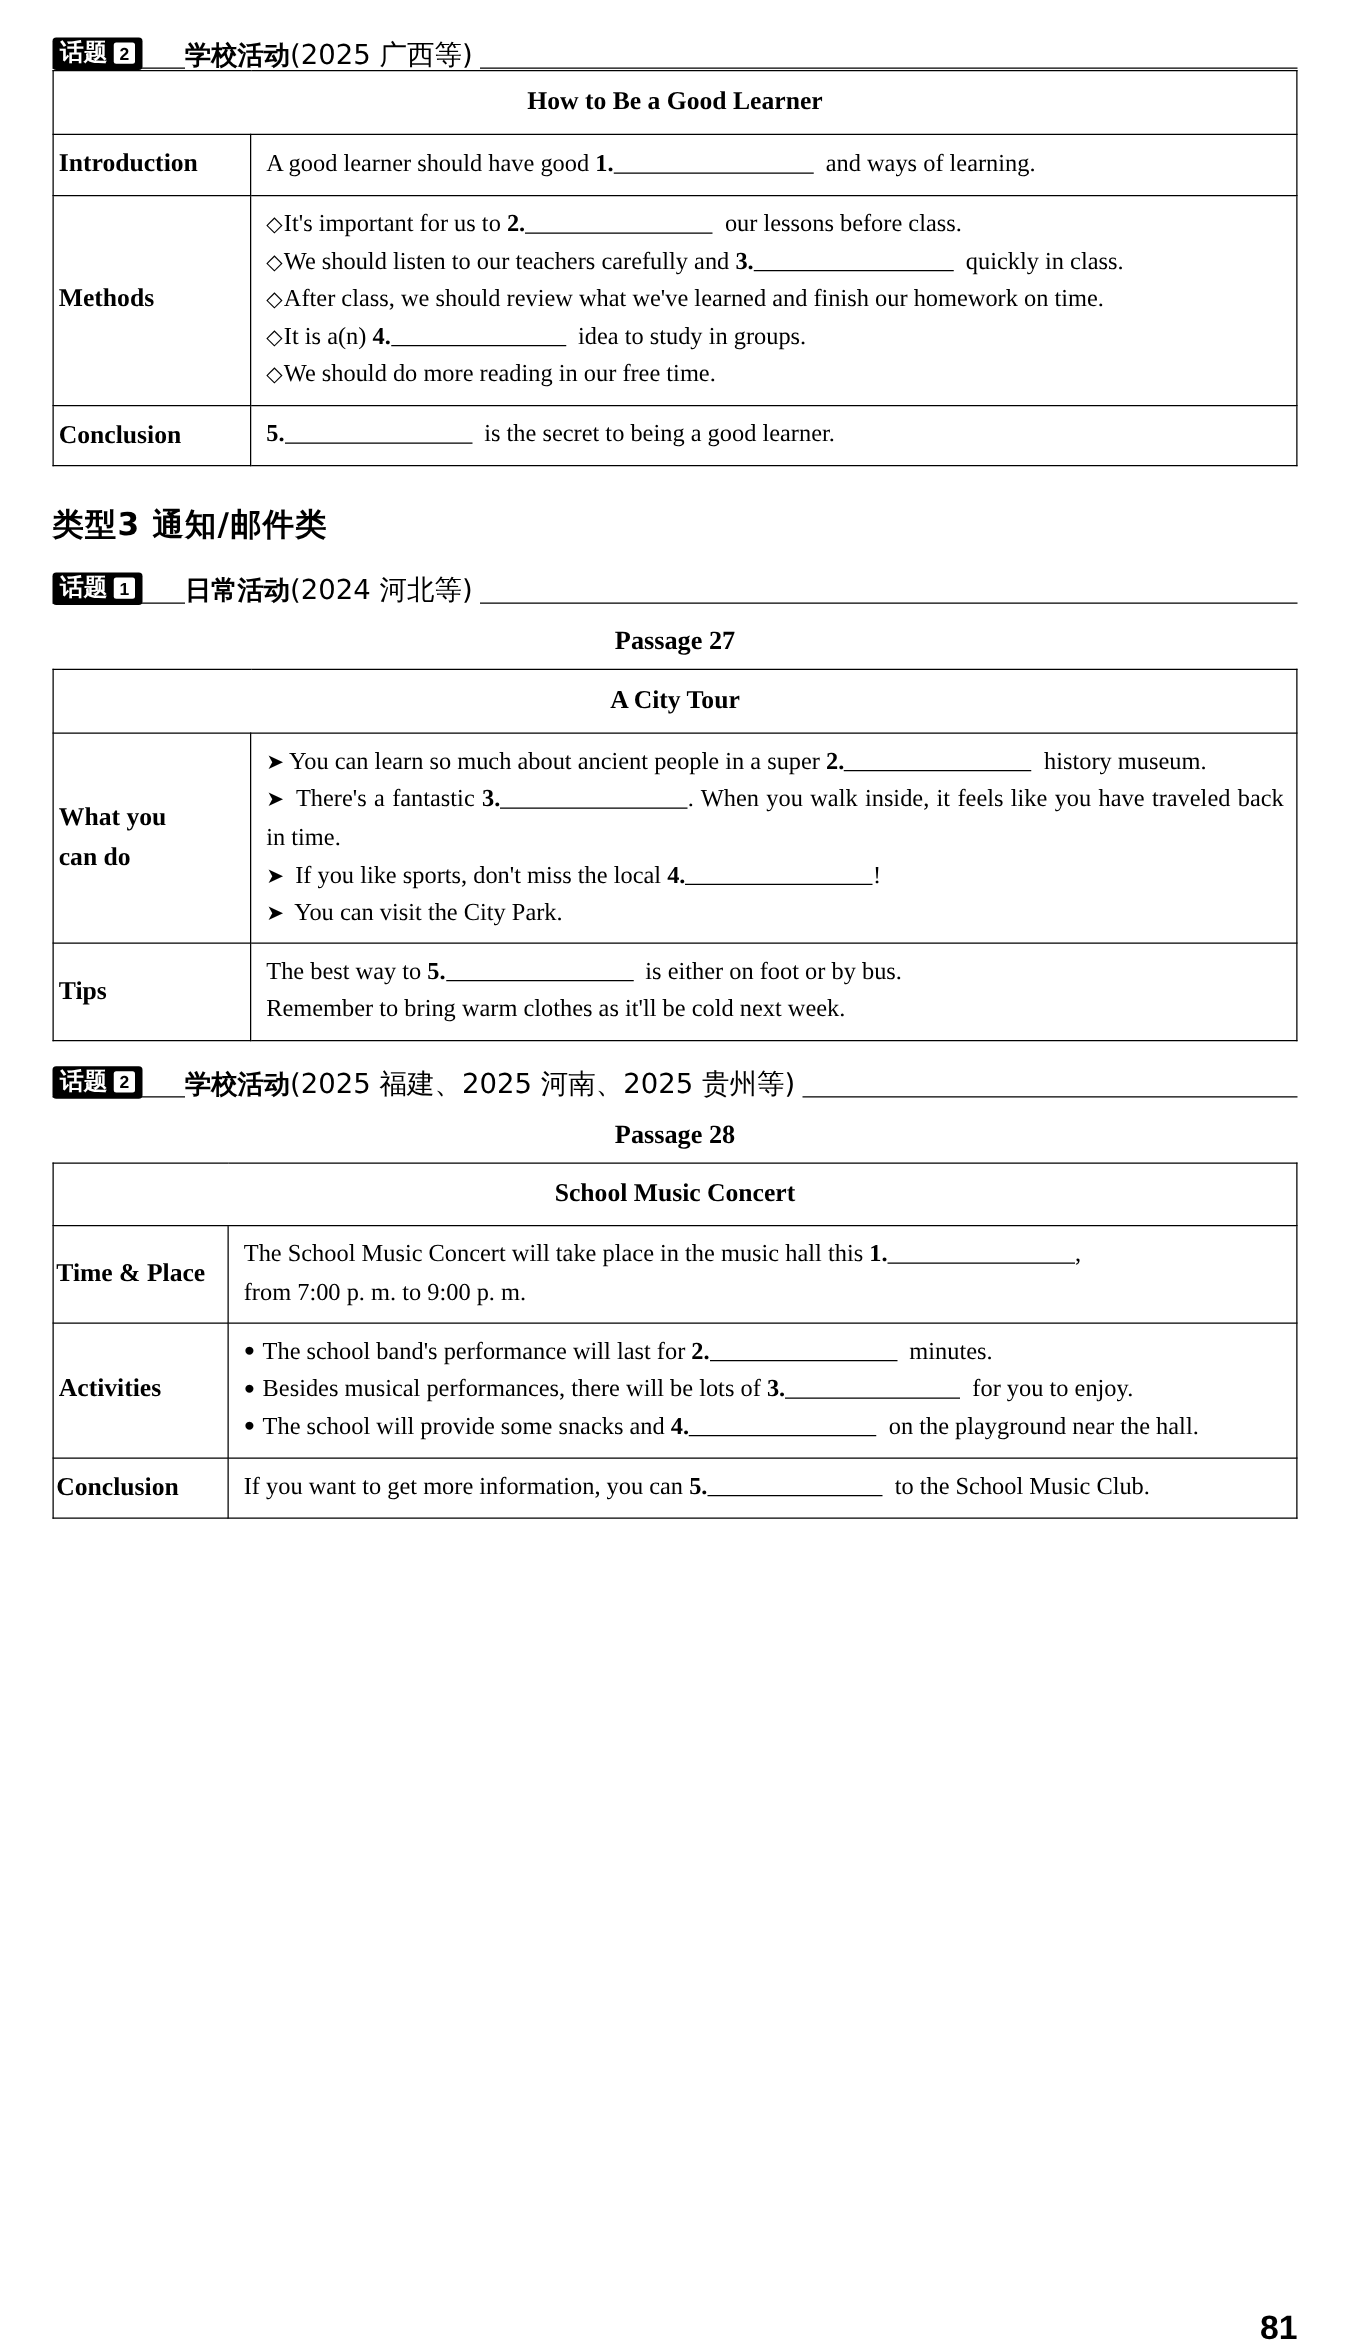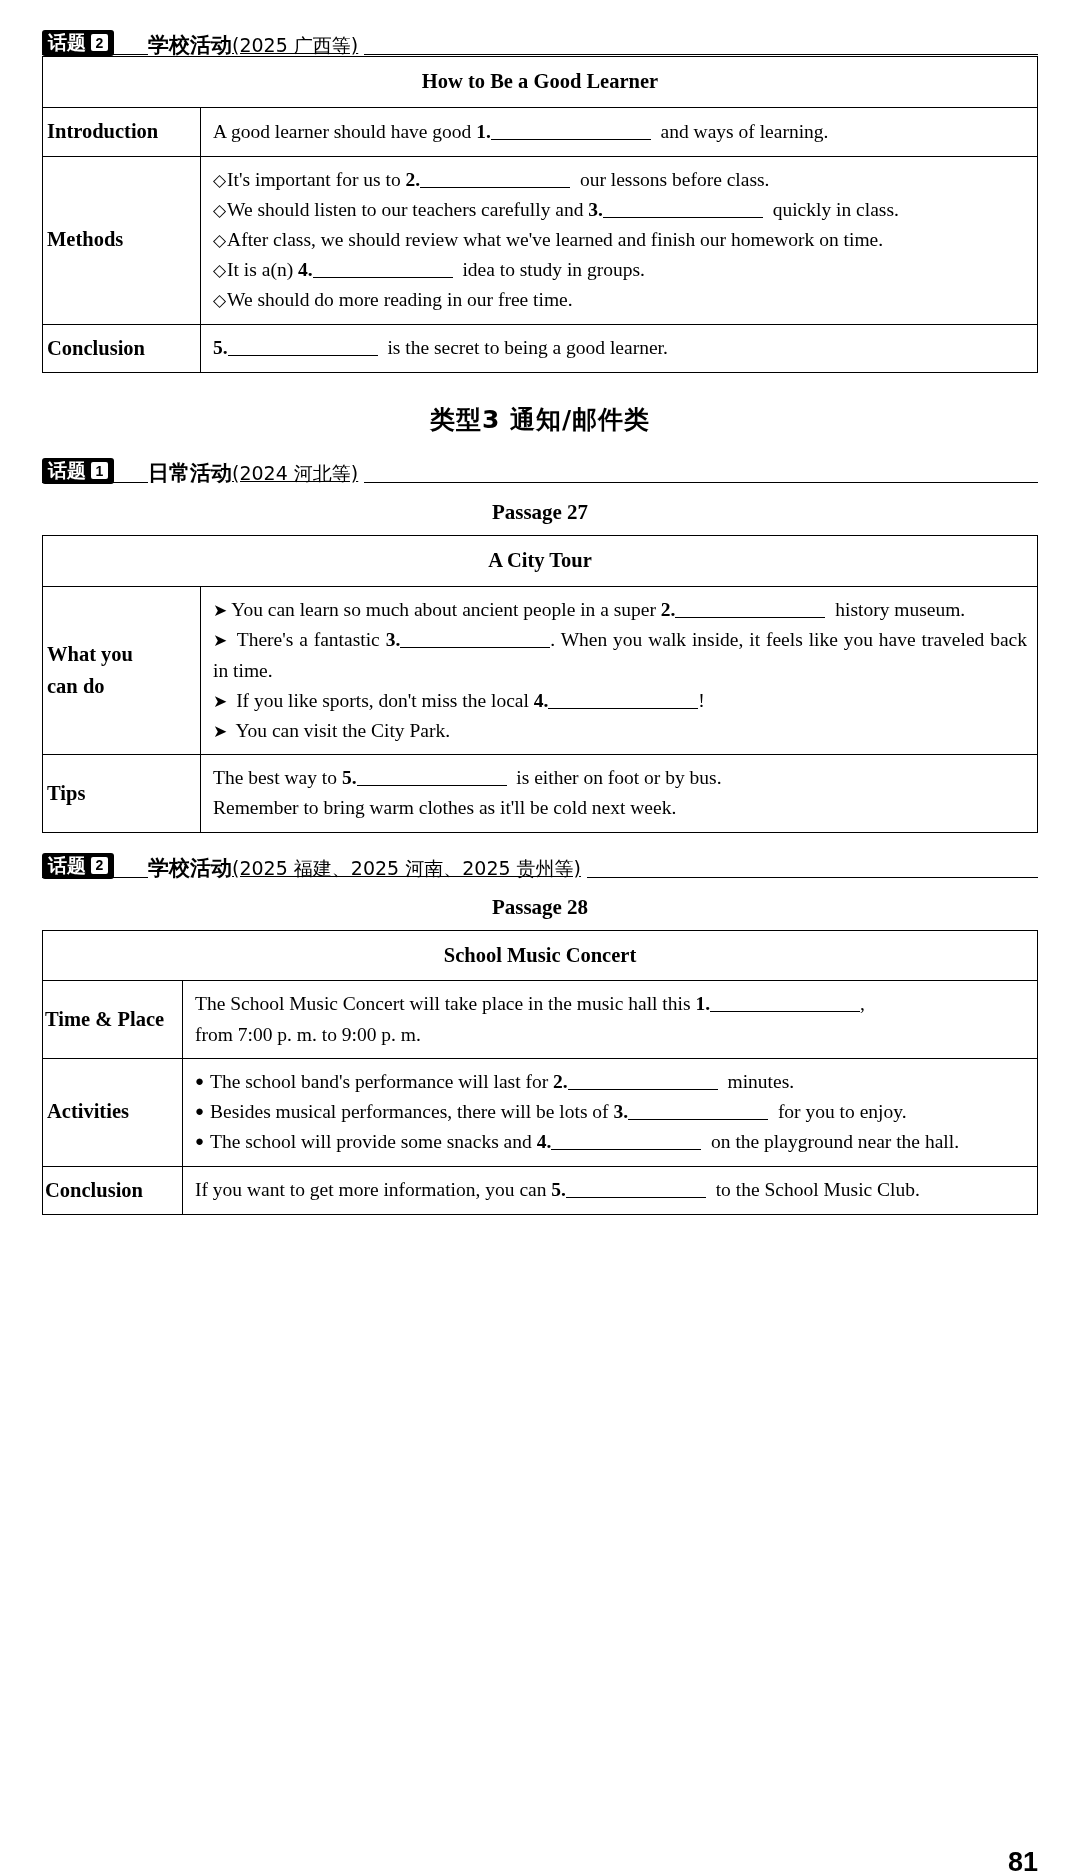--- a/index.html
+++ b/index.html
@@ -68,45 +68,43 @@
     font-weight: bold;
     margin-left: 22px;
     line-height: 1;
     white-space: nowrap;
     position: relative;
     z-index: 2;
     background: #fff;
     padding-right: 6px;
   }
   .topic-src {
-    font-size: 19px;
+    font-size: 22px;
     font-weight: normal;
     font-family: "Liberation Sans", "DejaVu Sans", sans-serif;
-    text-decoration: underline;
   }
   .topic-rule {
     position: absolute;
     left: 0;
     right: 0;
     bottom: 1px;
     border-bottom: 1.6px solid #000;
     z-index: 1;
   }
 
   
   .passage-title {
     text-align: center;
     font-family: "Liberation Serif", serif;
     font-weight: bold;
     font-size: 21px;
     margin: 16px 0 10px 0;
   }
 
   .section-title {
-    text-align: center;
     font-family: "Liberation Sans", "DejaVu Sans", sans-serif;
     font-weight: bold;
     font-size: 25px;
     letter-spacing: 1px;
     margin: 30px 0 22px 0;
   }
 
   
   table.pt {
     border-collapse: collapse;

